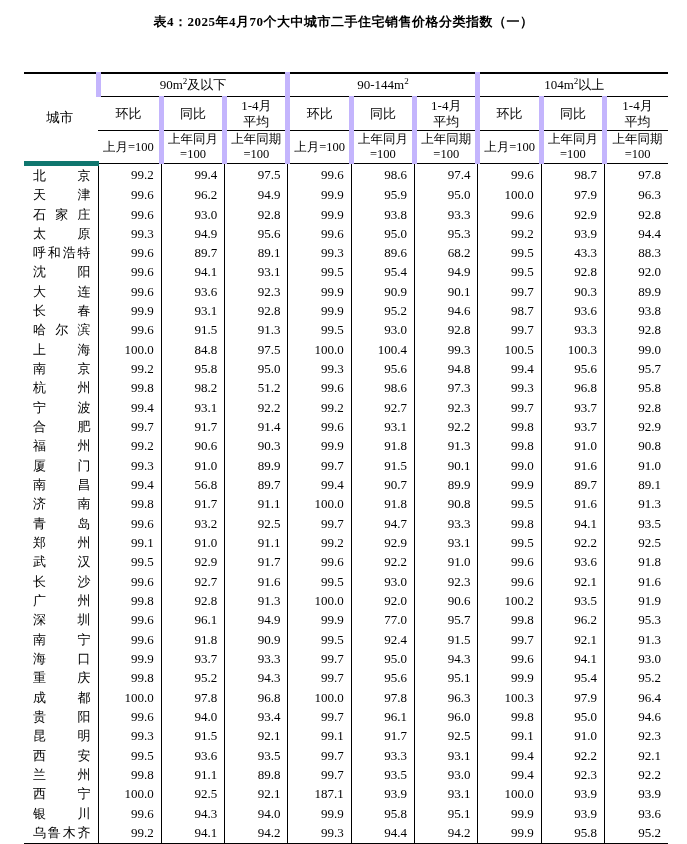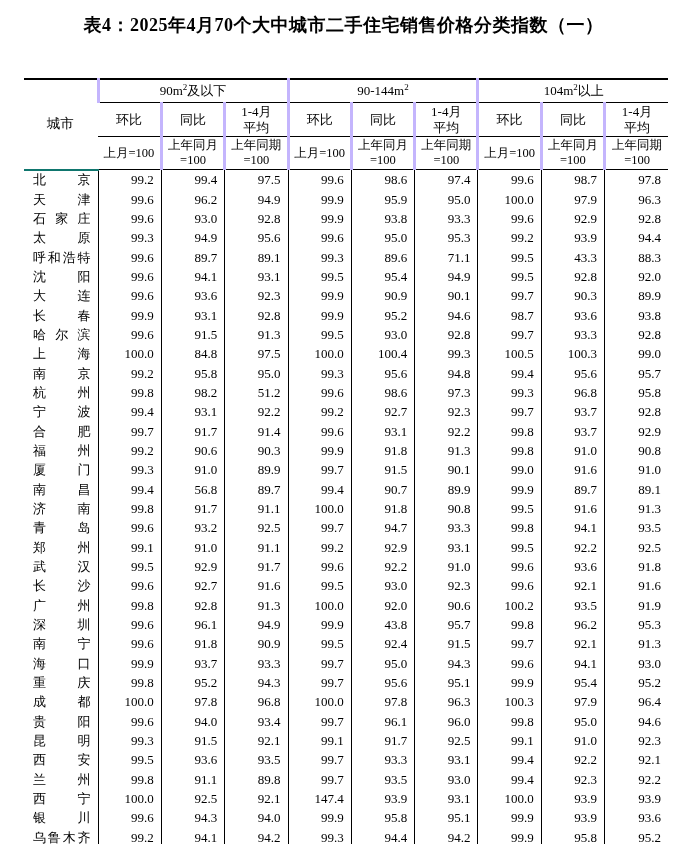--- a/index.html
+++ b/index.html
@@ -1,26 +1,26 @@
 <!DOCTYPE html>
 <html><head>
 <meta charset="utf-8">
 <style>
   html,body{margin:0;padding:0;background:#ffffff;}
   body{width:687px;height:844px;font-family:"Liberation Serif","DejaVu Serif",serif;color:#000;}
-  .page-title{margin:13px 0 0 0;text-align:center;font-size:18px;font-weight:bold;letter-spacing:0.5px;}
+  .page-title{margin:13px 0 0 0;text-align:center;font-size:13px;font-weight:bold;letter-spacing:0.5px;}
   table.idx{border-collapse:collapse;table-layout:fixed;margin:41px 0 0 24px;width:644px;
             border-top:2.5px solid #000;border-bottom:2.5px solid #000;}
   col.c-city{width:74px;}
   col.c-val{width:63.3px;}
   th,td{font-weight:normal;vertical-align:middle;}
-  thead th{border-left:3px solid #c4b5fd;border-bottom:1px solid #000;text-align:center;
+  thead th{border-left:5px solid #c4b5fd;border-bottom:1px solid #000;text-align:center;
            font-size:13px;line-height:1.2;padding:1px 2px;white-space:pre-line;}
   thead th:first-child{border-left:none;}
-  thead th.corner{border-bottom:2px solid #0f766e;font-size:13.5px;}
+  thead th.corner{border-bottom:5px solid #0f766e;font-size:13.5px;}
   tr.grp th{height:20px;}
   tr.sub th{height:31px;}
   tr.base th{height:30px;font-size:12.5px;}
   thead sup{font-size:9px;line-height:0;}
   tbody td{border-left:1px solid #000;height:19.34px;padding:0;font-size:13px;}
   tbody td:first-child{border-left:none;}
   td.val{text-align:right;padding-right:7px;font-variant-numeric:tabular-nums;}
   td.city{padding:0 7px 0 9px;}
   .city-name{display:flex;justify-content:space-between;font-size:13px;}
 </style>
@@ -158,21 +158,21 @@
             <span>和</span>
             <span>浩</span>
             <span>特</span>
           </span>
         </td>
     <td class="val">99.6</td>
     <td class="val">89.7</td>
     <td class="val">89.1</td>
     <td class="val">99.3</td>
     <td class="val">89.6</td>
-    <td class="val">71.1</td>
+    <td class="val">68.2</td>
     <td class="val">99.5</td>
     <td class="val">43.3</td>
     <td class="val">88.3</td>
   </tr>
       <tr>
     <td class="city">
           <span class="city-name">
             <span>沈</span>
             <span>阳</span>
           </span>
@@ -481,21 +481,21 @@
     <td class="city">
           <span class="city-name">
             <span>深</span>
             <span>圳</span>
           </span>
         </td>
     <td class="val">99.6</td>
     <td class="val">96.1</td>
     <td class="val">94.9</td>
     <td class="val">99.9</td>
-    <td class="val">43.8</td>
+    <td class="val">77.0</td>
     <td class="val">95.7</td>
     <td class="val">99.8</td>
     <td class="val">96.2</td>
     <td class="val">95.3</td>
   </tr>
       <tr>
     <td class="city">
           <span class="city-name">
             <span>南</span>
             <span>宁</span>
@@ -633,21 +633,21 @@
       <tr>
     <td class="city">
           <span class="city-name">
             <span>西</span>
             <span>宁</span>
           </span>
         </td>
     <td class="val">100.0</td>
     <td class="val">92.5</td>
     <td class="val">92.1</td>
-    <td class="val">147.4</td>
+    <td class="val">187.1</td>
     <td class="val">93.9</td>
     <td class="val">93.1</td>
     <td class="val">100.0</td>
     <td class="val">93.9</td>
     <td class="val">93.9</td>
   </tr>
       <tr>
     <td class="city">
           <span class="city-name">
             <span>银</span>

